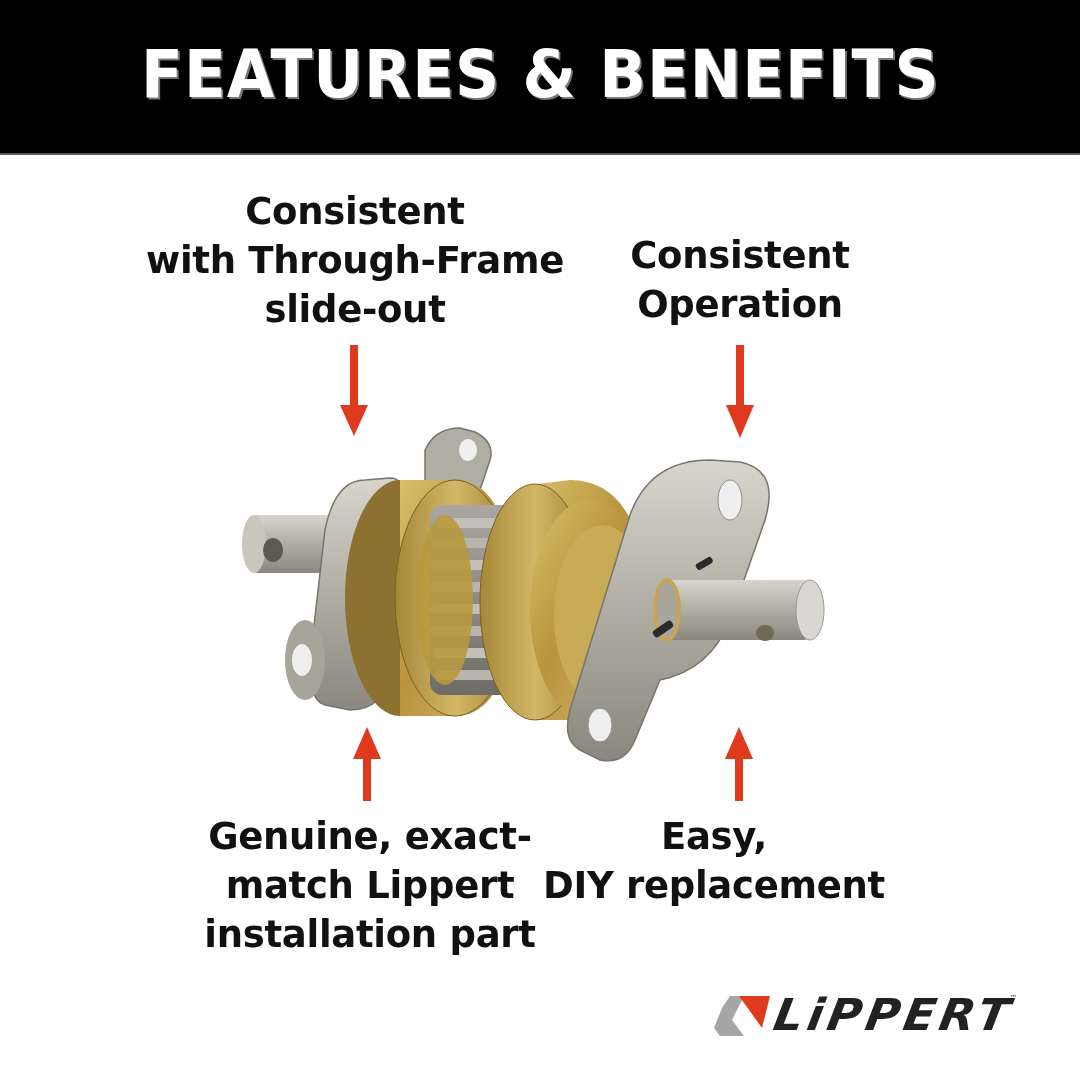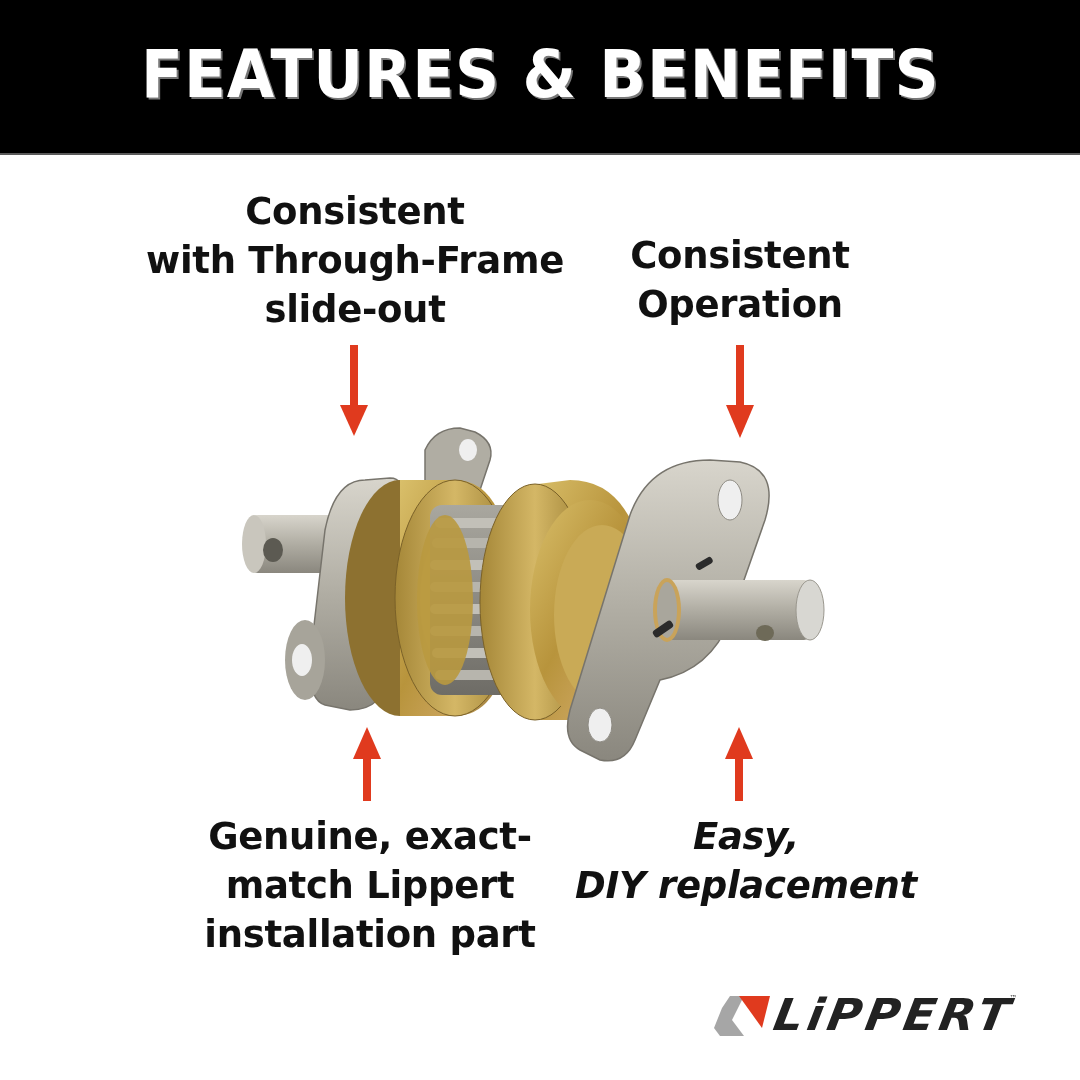--- a/index.html
+++ b/index.html
@@ -20,21 +20,21 @@
 
   .callout {
     position: absolute; text-align: center; font-weight: bold;
     font-family: "DejaVu Sans", sans-serif; font-size: 37px; line-height: 49px;
     color: #111111; letter-spacing: -0.3px;
   }
   .callout span { display: block; white-space: nowrap; }
   .c1 { left: 130px; top: 187px; width: 450px; }
   .c2 { left: 595px; top: 231px; width: 290px; }
   .c3 { left: 180px; top: 812px; width: 380px; }
-  .c4 { left: 566px; top: 812px; width: 360px; font-style: italic; }
+  .c4 { left: 534px; top: 812px; width: 360px; }
 
   .arrow { position: absolute; width: 30px; }
   .arrow svg { display: block; }
   .a1 { left: 339px; top: 345px; }
   .a2 { left: 725px; top: 345px; }
   .a3 { left: 352px; top: 727px; }
   .a4 { left: 724px; top: 727px; }
 
   .product { position: absolute; left: 240px; top: 420px; width: 600px; height: 360px; }
 

